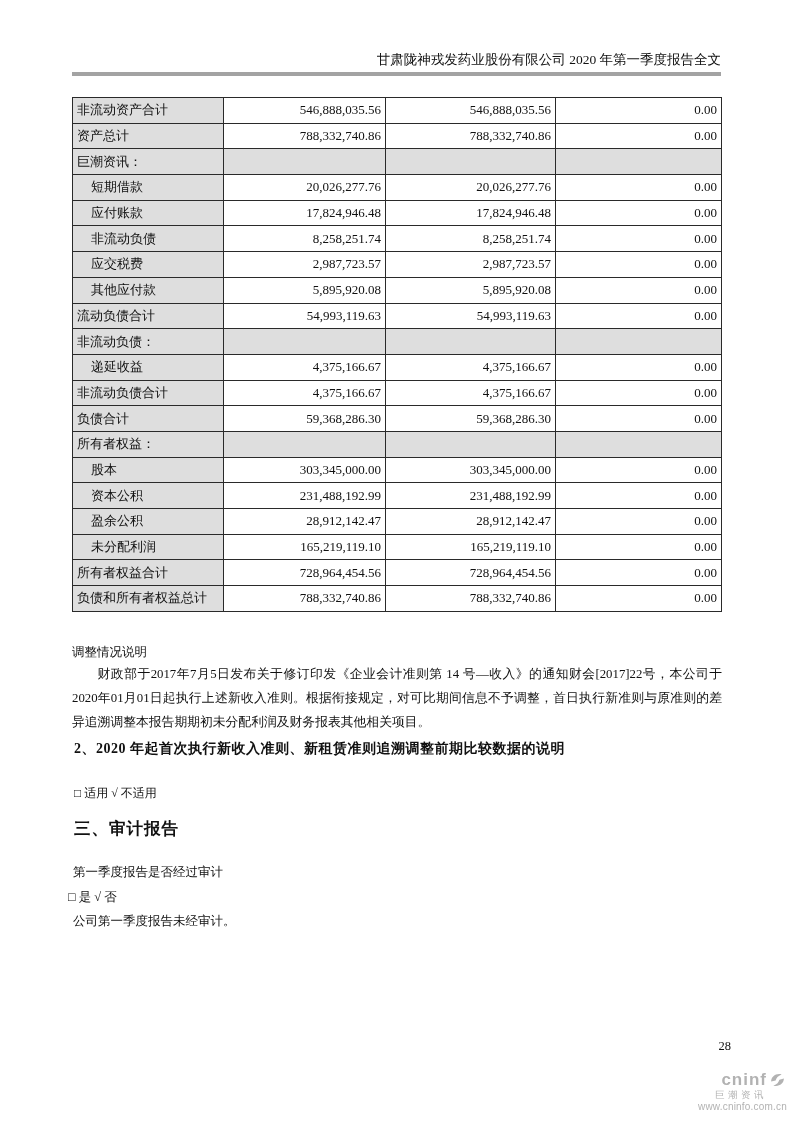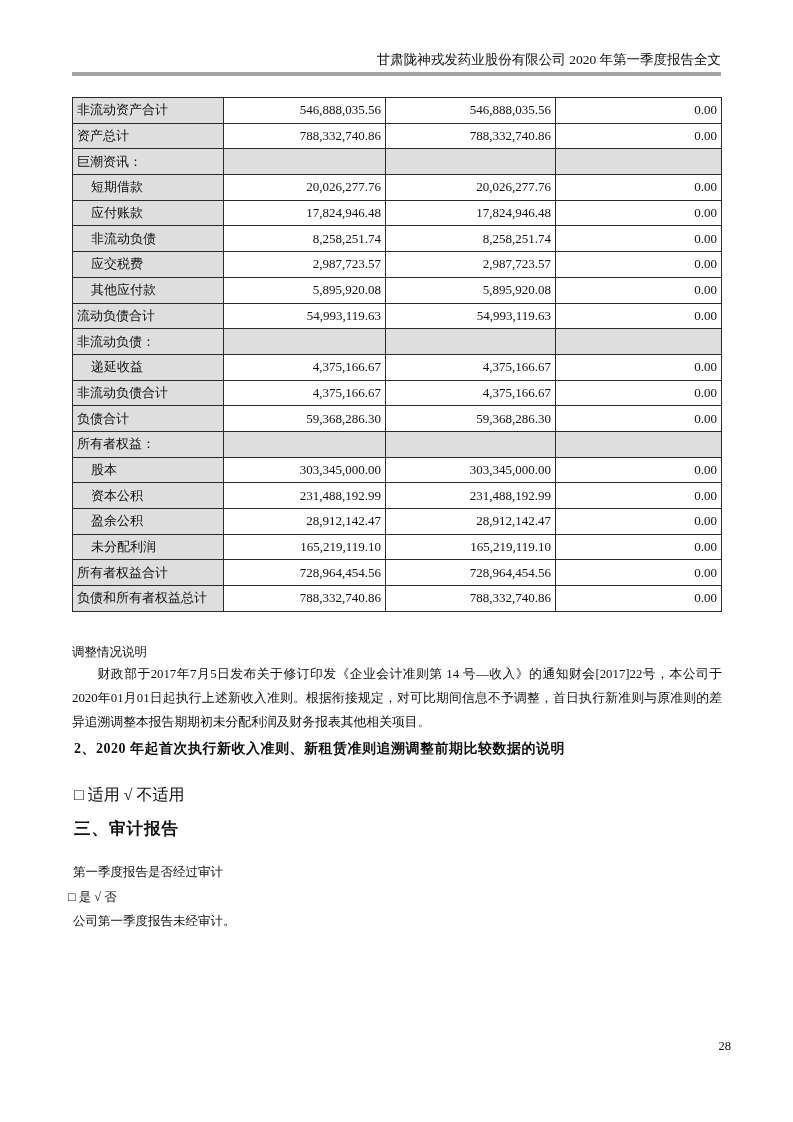--- a/index.html
+++ b/index.html
@@ -39,21 +39,21 @@
   table.bs tr.section td { background:#dedede; }
   
   .notes-title { position:absolute; left:72px; top:644px; font-size:12.5px; }
   .notes-para {
     position:absolute; left:72px; top:662px; width:650px;
     font-size:12.8px; line-height:24px;
     text-indent:2em; text-align:justify;
   }
   
   .h-sub   { position:absolute; left:74px; top:740px; font-size:14px; font-weight:bold; letter-spacing:0.5px; }
-  .applic  { position:absolute; left:74px; top:785px; font-size:16px; }
+  .applic  { position:absolute; left:74px; top:785px; font-size:12px; }
   .h-main  { position:absolute; left:74px; top:818px; font-size:16.5px; font-weight:bold; letter-spacing:1px; }
   .audit-q { position:absolute; left:73px; top:864px; font-size:12.5px; }
   .audit-a { position:absolute; left:68px; top:889px; font-size:12.5px; }
   .audit-s { position:absolute; left:73px; top:913px; font-size:12.5px; }
   
   .page-number { position:absolute; top:1039px; right:62px; font-size:12.5px; }
   .logo {
     position:absolute; right:6px; top:1071px;
     text-align:right; color:#b2b2b2; line-height:1.05;
     font-family:"Liberation Sans","DejaVu Sans",sans-serif;
@@ -208,14 +208,27 @@
   <div class="h-sub">2、2020 年起首次执行新收入准则、新租赁准则追溯调整前期比较数据的说明</div>
   <div class="applic">□ 适用 √ 不适用</div>
 
   <div class="h-main">三、审计报告</div>
   <div class="audit-q">第一季度报告是否经过审计</div>
   <div class="audit-a">□ 是 √ 否</div>
   <div class="audit-s">公司第一季度报告未经审计。</div>
 
   <div class="page-number">28</div>
 
+  <div class="logo">
+    <div class="logo-row">
+      <span class="logo-word">cninf</span>
+      <span class="logo-swirl">
+        <svg viewBox="0 0 24 24" width="19" height="18">
+          <path d="M3.5 14 C3.5 7.5, 10 2.5, 17.5 4.5 C12.5 6.5, 10.5 9, 9.5 12.5 Z" fill="#b2b2b2"></path>
+          <path d="M20.5 10 C20.5 16.5, 14 21.5, 6.5 19.5 C11.5 17.5, 13.5 15, 14.5 11.5 Z" fill="#b2b2b2"></path>
+        </svg>
+      </span>
+    </div>
+    <div class="logo-cn">巨潮资讯</div>
+    <div class="logo-url">www.cninfo.com.cn</div>
+  </div>
 
 </div>
 
 </body></html>

